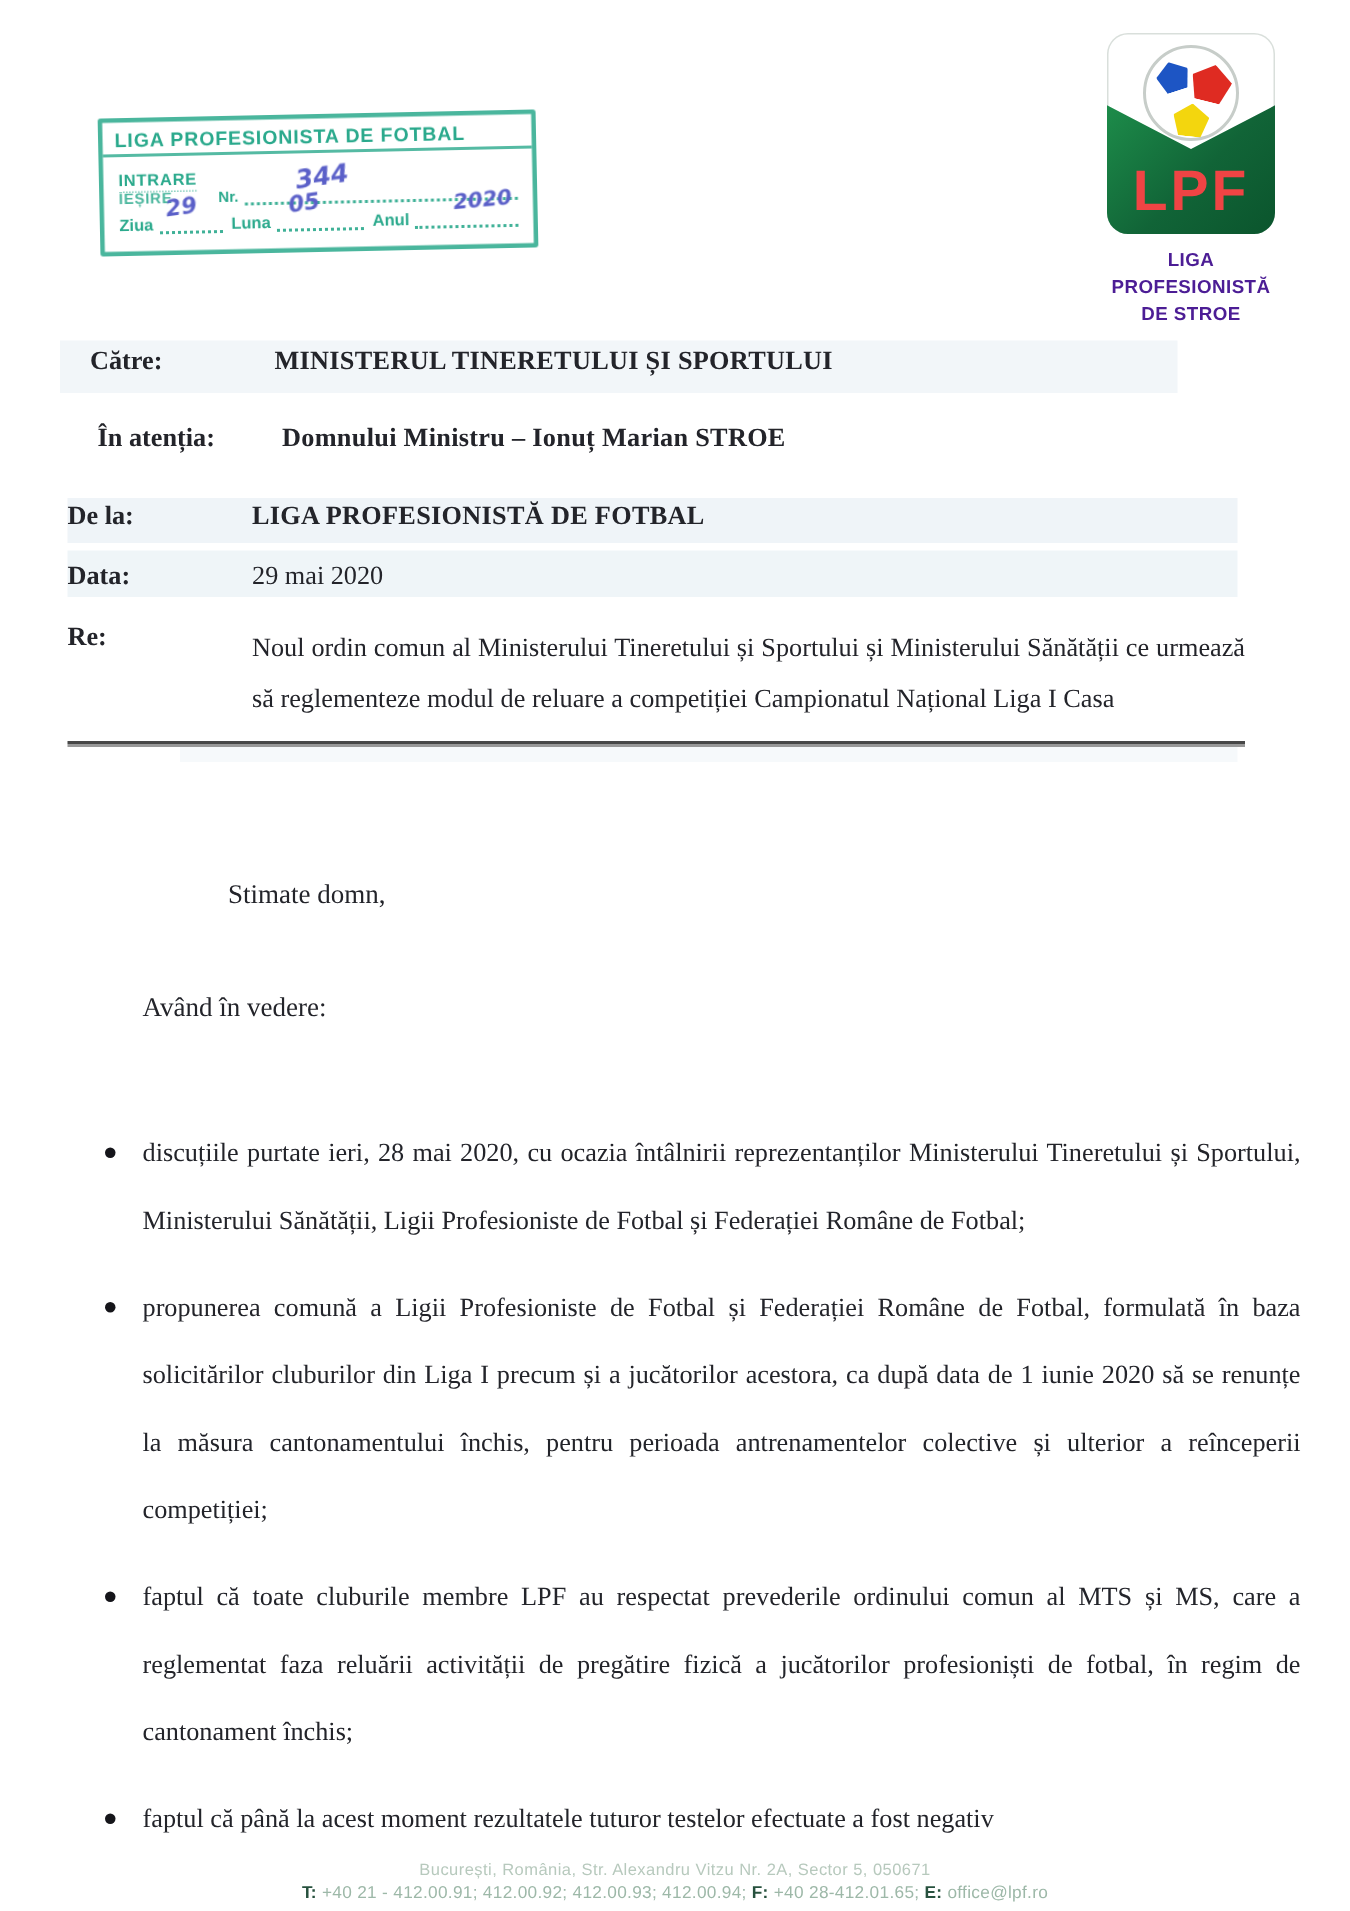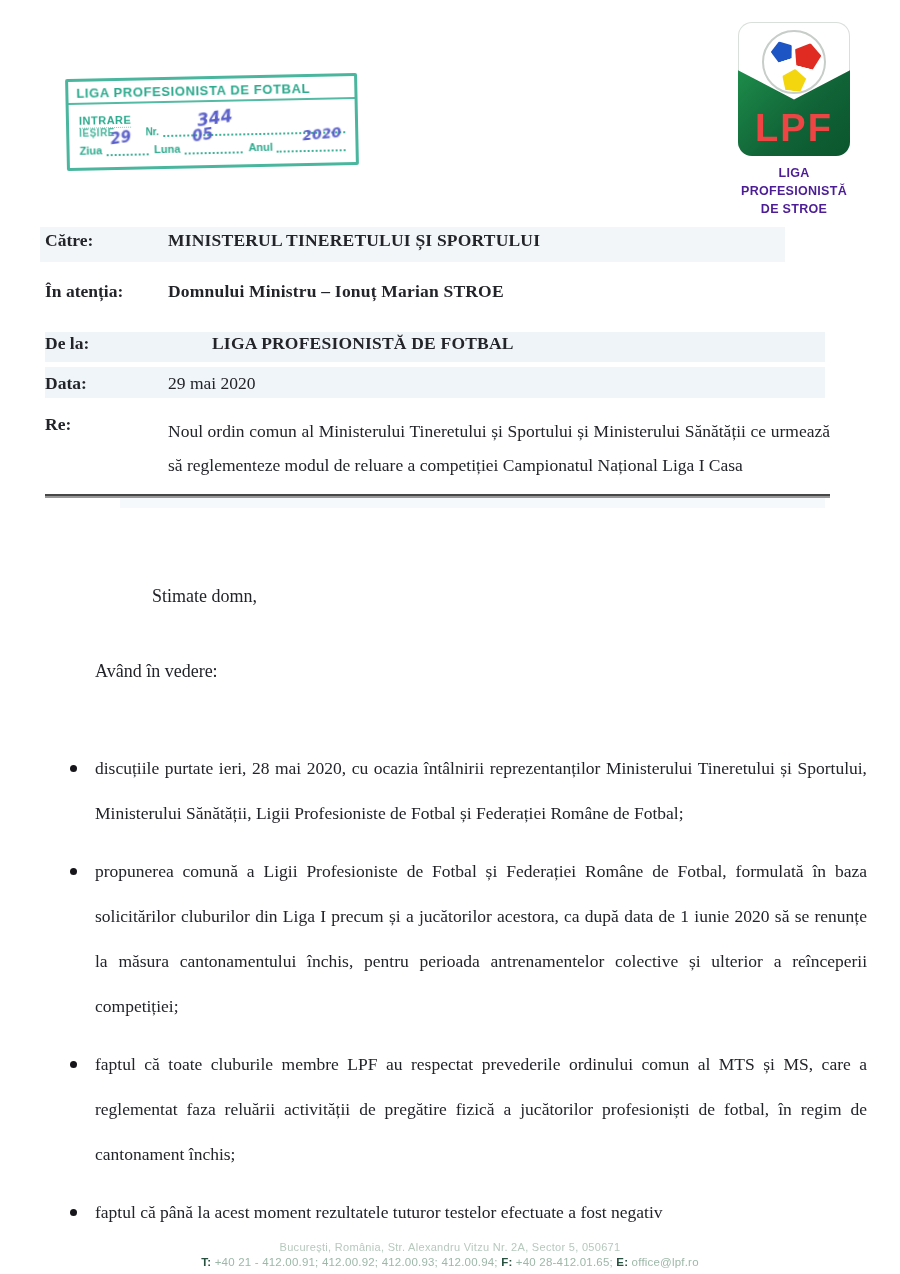--- a/index.html
+++ b/index.html
@@ -75,23 +75,23 @@
     margin-top:8px; font-family:"Liberation Sans", sans-serif; font-weight:bold;
     font-size:12.5px; line-height:1.45; letter-spacing:.3px; color:#4c1d95;
   }
 
   
   .hdr { position:absolute; left:45px; top:230px; width:785px; }
   .hdr-row { display:flex; align-items:flex-start; }
   .hdr-label { width:123px; flex:0 0 123px; font-weight:bold; font-size:17.5px; }
   .hdr-value { flex:1; font-size:17.5px; }
   .v-bold { font-weight:bold; letter-spacing:.2px; }
-  .r-catre   { padding-bottom:30px; }
-  .r-atentia { padding-bottom:31px; }
-  .r-dela    { padding-bottom:19px;gap:44px; }
+  .r-catre   { padding-bottom:30px;margin-left:15px; }
+  .r-atentia { padding-bottom:31px;margin-left:20px; }
+  .r-dela    { padding-bottom:19px; }
   .r-data    { padding-bottom:20px; }
   .r-re .hdr-value { text-align:justify; line-height:34px; }
   .hdr-rule { margin-top:12px; height:2px; border-top:2px solid #474747; border-bottom:2px solid #989898; }
 
   
   .salutation { position:absolute; left:152px; top:586px; font-size:18px; }
   .intro      { position:absolute; left:95px;  top:661px; font-size:18px; }
   .bullets { position:absolute; left:68px; top:746px; width:799px; list-style:none; }
   .bullets li {
     position:relative; padding-left:27px; margin-bottom:13px;

